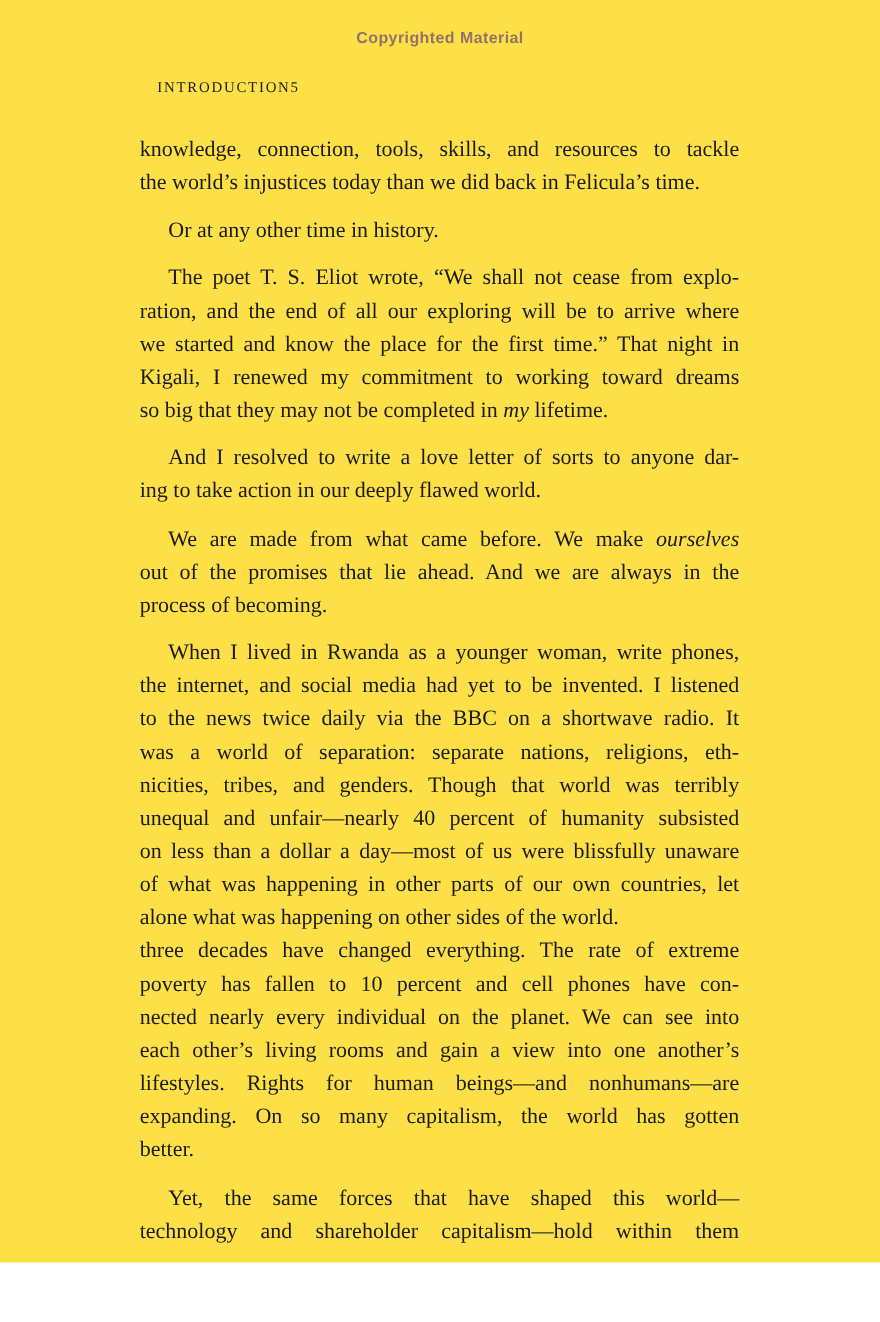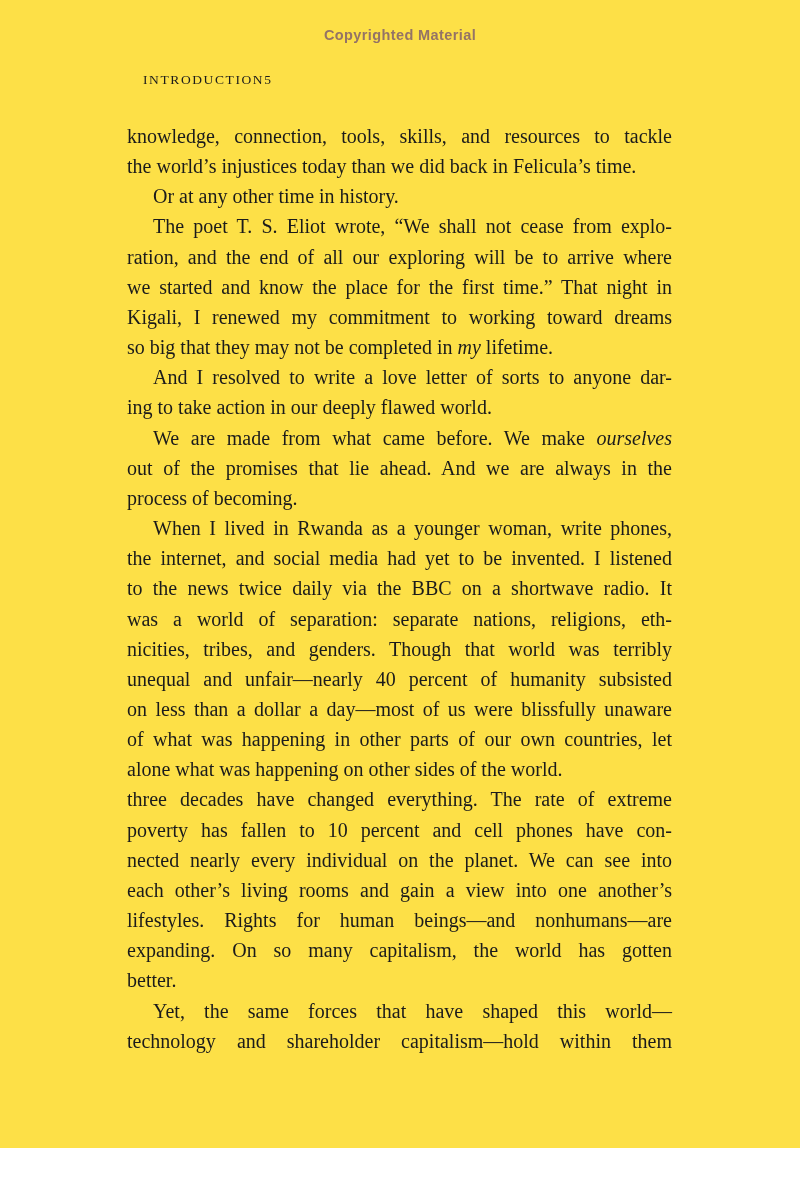--- a/index.html
+++ b/index.html
@@ -59,20 +59,21 @@
     text-align: justify;
     text-align-last: justify;
     white-space: normal;
     overflow: visible;
   }
   .line.last {
     text-align-last: left;
   }
   .line.indent {
     text-indent: 26px;
+    margin-top: 13px;
   }
   .it {
     font-style: italic;
   }
 </style>
 </head>
 <body>
 
 <div class="page">
 

